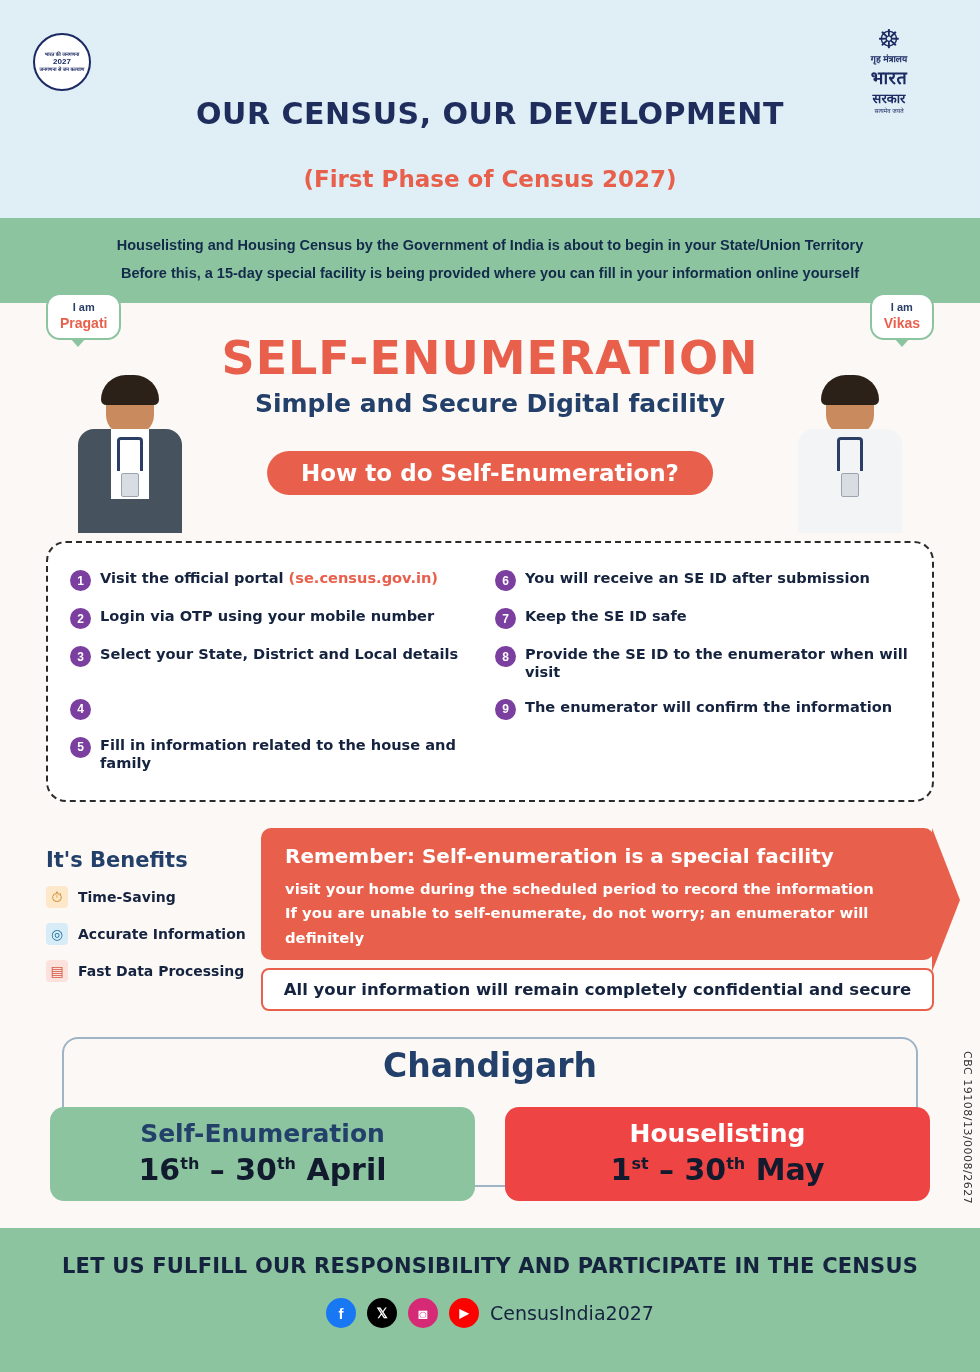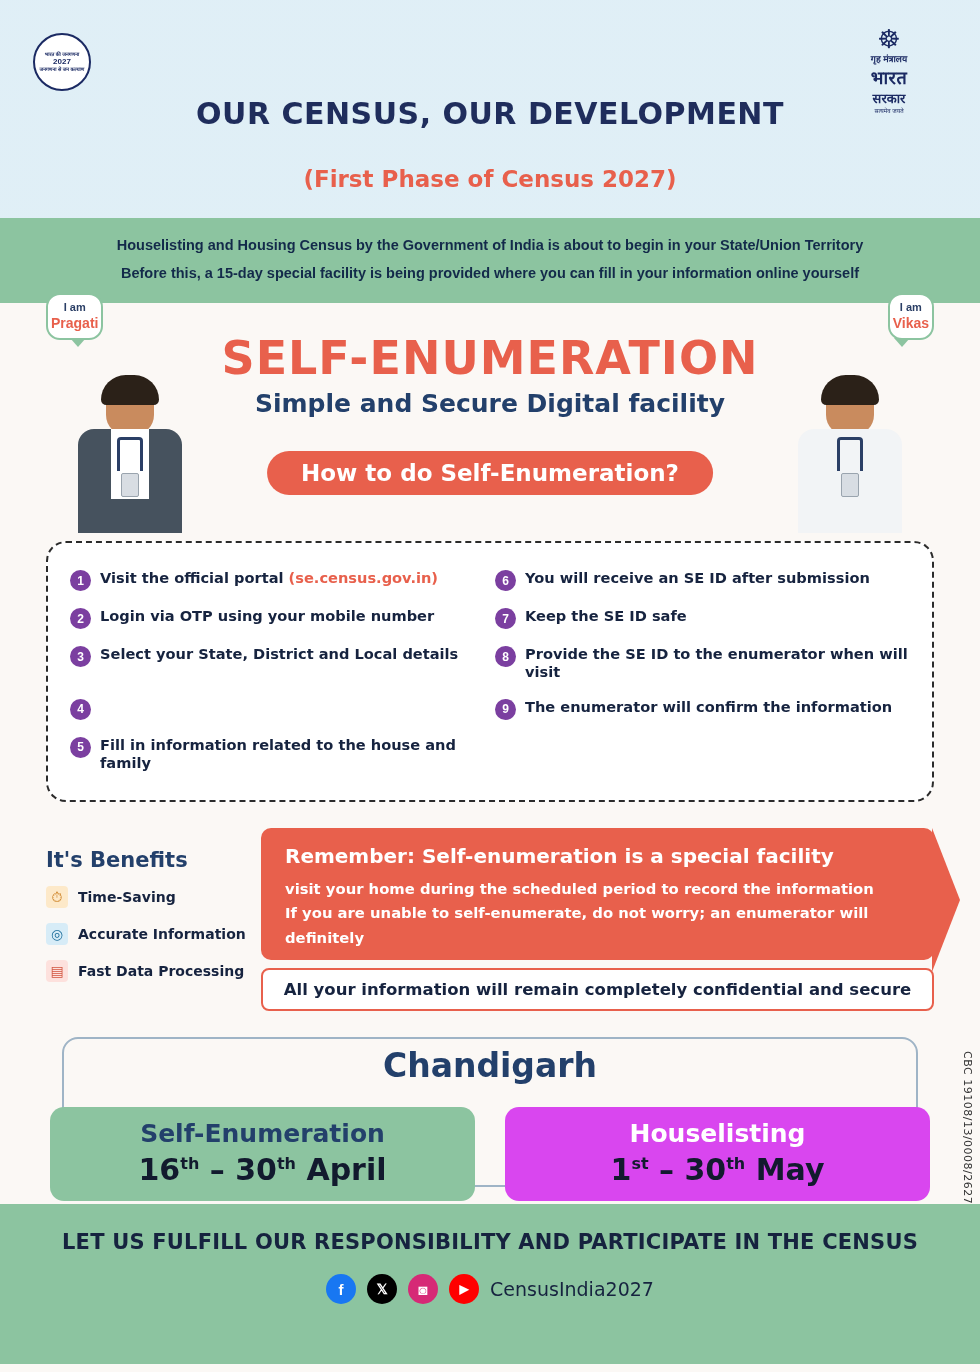--- a/index.html
+++ b/index.html
@@ -109,21 +109,21 @@
     white-space: nowrap;
     font-family: "DejaVu Sans", sans-serif;
   }
 
   
   .bubble {
     position:absolute;
     background:#fff;
     border: 2px solid #8cc4a0;
     border-radius: 14px;
-    padding: 6px 3px;
+    padding: 6px 12px;
     text-align:center;
     line-height:1.25;
   }
   .bubble .iam { font-size: 11px; color:#2b3f66; font-weight: bold;}
   .bubble .nm { font-size: 14px; color:#e8604c; font-weight:bold; }
   .bubble.left { left: 46px; top: -10px; }
   .bubble.right { right: 46px; top: -10px; }
   .bubble.left:after, .bubble.right:after {
     content:""; position:absolute; bottom:-9px; width:0;height:0;
     border-left: 8px solid transparent; border-right:8px solid transparent;
@@ -248,38 +248,38 @@
   }
   .cards {
     position: absolute; left: -14px; right: -14px; top: 68px;
     display: flex; gap: 30px; justify-content: center;
   }
   .card {
     width: 426px; border-radius: 14px; padding: 12px 10px 14px 10px;
     text-align:center;
   }
   .card.green { background:#8cc4a0; }
-  .card.red { background:#d946ef; }
+  .card.red { background:#ef4444; }
   .card .ct {
     font-size: 25px; font-weight:bold; margin-bottom: 4px;
     font-family:"DejaVu Sans", sans-serif;
   }
   .card.green .ct { color:#23406b; }
   .card.red .ct { color:#fff; }
   .card .cd {
     font-size: 30px; font-weight:bold; color:#121a2e;
     font-family:"DejaVu Sans", sans-serif;
   }
   .card .cd sup { font-size: 16px; }
 
   
   .footer {
-    position:absolute; bottom:8px; left:0; width:100%;
+    position:absolute; bottom:0; left:0; width:100%;
     background:#8cc4a0;
-    height: 160px;
+    height: 144px;
     padding-top: 26px;
     text-align:center;
     margin-top:40px;
   }
   .footer .fl {
     font-size: 21px; font-weight:bold; color:#16233f; letter-spacing:.2px;
     font-family:"DejaVu Sans", sans-serif;
   }
   .social {
     margin-top: 20px;

